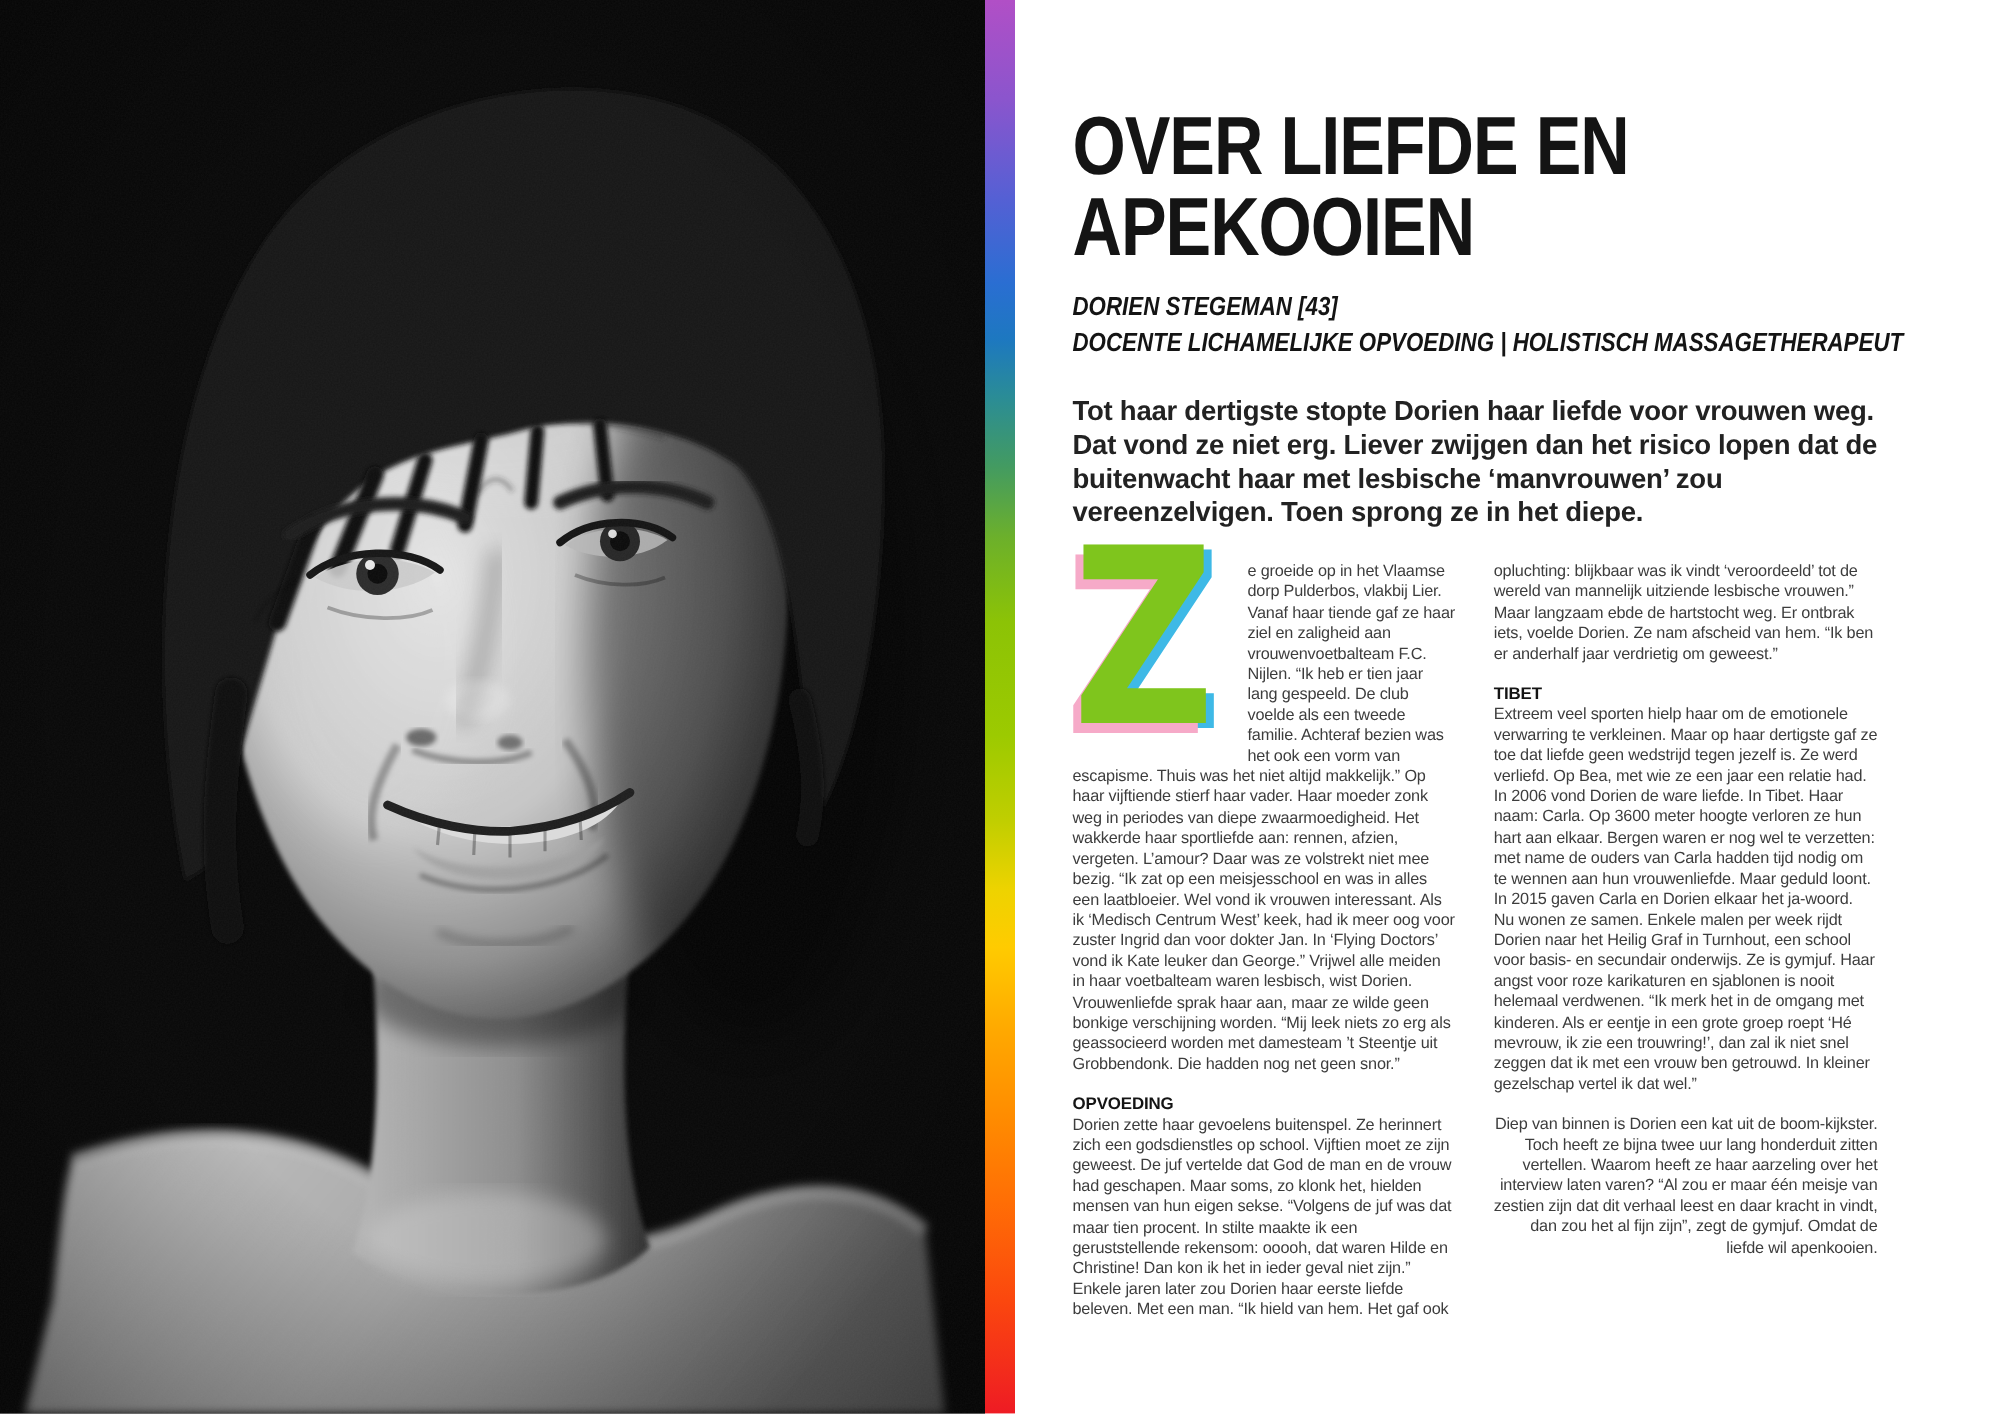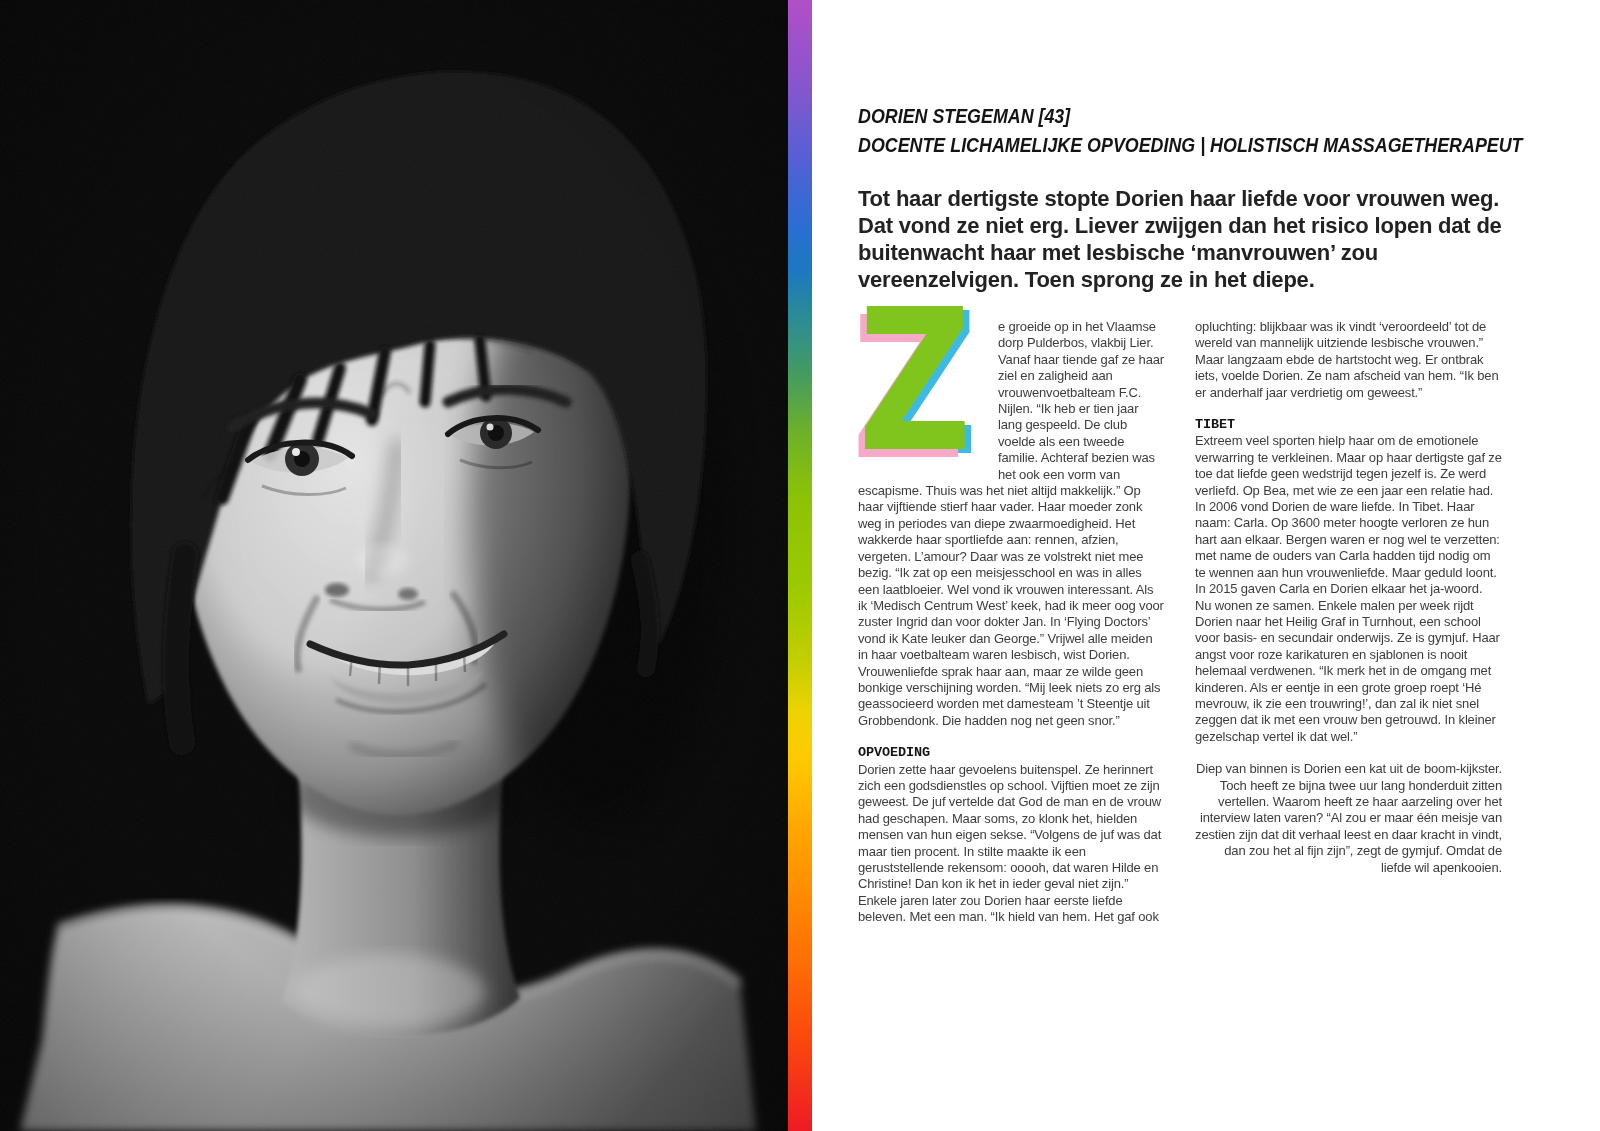--- a/index.html
+++ b/index.html
@@ -8,21 +8,21 @@
   .stripe{position:absolute;left:788px;top:0;width:24px;height:1131px;}
   .content{position:absolute;left:812px;top:0;width:788px;height:1131px;background:#ffffff;box-sizing:border-box;padding:84px 96px 0 46px;}
   h1{margin:0;}
   .tl{display:block;transform:scaleX(.83);transform-origin:0 0;white-space:nowrap;font-weight:bold;font-size:66px;line-height:65px;letter-spacing:-1px;color:#141414;}
   .subject{margin-top:17px;font-style:italic;}
   .sl{display:block;transform:scaleX(.85);transform-origin:0 0;white-space:nowrap;font-weight:bold;font-size:21px;line-height:29px;color:#141414;}
   .intro{margin:26px 0 0;width:662px;font-weight:bold;font-size:22px;line-height:27px;color:#222222;letter-spacing:-0.2px;}
   .cols{margin-top:26px;display:flex;gap:30px;}
   .col{width:307px;font-size:13px;line-height:16.4px;color:#3d3d3d;letter-spacing:-0.15px;}
   .col p{margin:0;}
-  .col h3{margin:16px 0 0;font-size:13.5px;line-height:16.4px;font-weight:bold;color:#141414;letter-spacing:-0.1px;font-family:Liberation Mono, monospace;}
+  .col h3{margin:16px 0 0;font-size:13.5px;line-height:16.4px;font-weight:bold;color:#141414;letter-spacing:-0.1px;}
   .p-gap{margin-top:16px !important;text-align:right;}
   .dropcap{float:left;width:130px;height:150px;margin:2px 10px 0 0;position:relative;}
   .dz{position:absolute;top:-38px;left:0;display:inline-block;font-size:196px;line-height:1;font-weight:bold;transform:scaleX(.8);transform-origin:0 0;font-family:"DejaVu Sans","Liberation Sans",sans-serif;}
 </style>
 </head>
 <body>
 
 <div class="page">
 
   <svg class="photo" viewBox="0 0 788 1131" role="img" aria-label="Zwart-wit portret van Dorien Stegeman">
@@ -151,20 +151,24 @@
       <path d="M 350,745 C 380,760 430,758 458,742" fill="none" stroke="#000000" stroke-opacity="0.25" stroke-width="6" filter="url(#b4)"></path>
     </g>
 
     <rect width="788" height="1131" fill="url(#gVig)"></rect>
     <rect width="788" height="1131" filter="url(#grain)"></rect>
   </svg>
 
   <div class="stripe" style="background: linear-gradient(rgb(177, 79, 198) 0%, rgb(139, 85, 205) 7%, rgb(85, 96, 212) 14%, rgb(42, 110, 210) 20%, rgb(29, 120, 192) 24%, rgb(42, 140, 151) 28%, rgb(67, 155, 97) 33%, rgb(108, 176, 43) 38%, rgb(140, 195, 6) 44%, rgb(156, 202, 0) 52%, rgb(192, 206, 0) 58%, rgb(238, 211, 0) 63%, rgb(255, 203, 0) 67%, rgb(255, 168, 0) 73%, rgb(255, 140, 0) 79%, rgb(255, 110, 5) 85%, rgb(251, 71, 14) 92%, rgb(238, 27, 36) 100%);"></div>
 
   <div class="content">
+    <h1>
+      <span class="tl">OVER LIEFDE EN</span>
+      <span class="tl">APEKOOIEN</span>
+    </h1>
     <div class="subject">
       <span class="sl">DORIEN STEGEMAN [43]</span>
       <span class="sl">DOCENTE LICHAMELIJKE OPVOEDING | HOLISTISCH MASSAGETHERAPEUT</span>
     </div>
     <p class="intro">Tot haar dertigste stopte Dorien haar liefde voor vrouwen weg. Dat vond ze niet erg. Liever zwijgen dan het risico lopen dat de buitenwacht haar met lesbische ‘manvrouwen’ zou vereenzelvigen. Toen sprong ze in het diepe.</p>
 
     <div class="cols">
       <div class="col">
         <p>
           <span class="dropcap">

